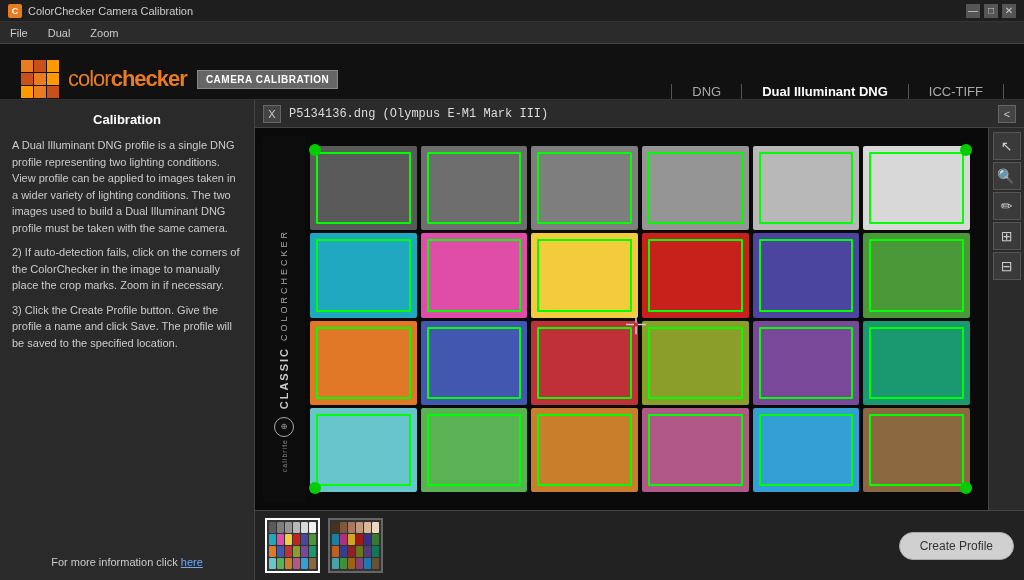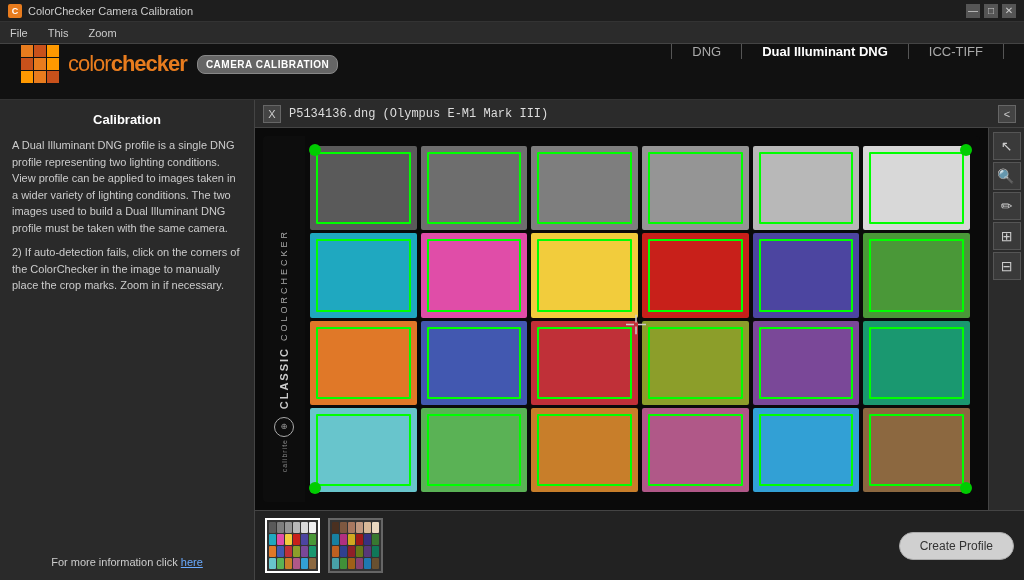--- a/index.html
+++ b/index.html
@@ -76,21 +76,21 @@
       color: #ccc;
       cursor: pointer;
       padding: 2px 4px;
     }
 
     
     #topnav {
       background: #111;
       height: 56px;
       display: flex;
-      align-items: flex-start;
+      align-items: flex-end;
       padding: 0 20px;
       border-bottom: 1px solid #333;
     }
     #logo-area {
       display: flex;
       align-items: center;
       gap: 0;
       margin-right: auto;
     }
     #logo-color {
@@ -342,21 +342,21 @@
   </div>
   <div id="titlebar-controls">
     <button class="title-btn">—</button>
     <button class="title-btn">□</button>
     <button class="title-btn">✕</button>
   </div>
 </div>
 
 <div id="menubar">
   <span class="menu-item">File</span>
-  <span class="menu-item">This</span>
+  <span class="menu-item">Dual</span>
   <span class="menu-item">Zoom</span>
 </div>
 
 <div id="topnav">
   <div id="logo-area">
     <span style="display:flex;align-items:center;gap:0">
       <span style="width:40px;height:40px;margin-right:8px;display:flex;align-items:center;justify-content:center;">
 
         <svg width="38" height="38" viewBox="0 0 38 38">
           <rect x="0" y="0" width="12" height="12" fill="#e87c1e"></rect>
@@ -365,37 +365,38 @@
           <rect x="0" y="13" width="12" height="12" fill="#c8511b"></rect>
           <rect x="13" y="13" width="12" height="12" fill="#e87c1e"></rect>
           <rect x="26" y="13" width="12" height="12" fill="#ff9900"></rect>
           <rect x="0" y="26" width="12" height="12" fill="#ff9900"></rect>
           <rect x="13" y="26" width="12" height="12" fill="#e87c1e"></rect>
           <rect x="26" y="26" width="12" height="12" fill="#c8511b"></rect>
         </svg>
       </span>
       <span id="logo-color" style="font-size:22px;color:#e87c1e;font-weight:normal;letter-spacing:-1px;">color</span>
         <span id="logo-checker" style="font-size:22px;color:#e87c1e;font-weight:bold;letter-spacing:-1px;">checker</span>
-      <span id="logo-badge" style="background:#666;color:white;font-size:10px;font-weight:bold;padding:3px 8px;margin-left:10px;letter-spacing:0.5px;border-radius:8px;border:1px solid #888;">CAMERA CALIBRATION</span>
+      <span id="logo-badge" style="background:#666;color:white;font-size:10px;font-weight:bold;padding:3px 8px;margin-left:10px;letter-spacing:0.5px;border-radius:0;border:1px solid #888;">CAMERA CALIBRATION</span>
     </span>
   </div>
   <div id="nav-links">
     <span class="nav-link">DNG</span>
     <span class="nav-link active">Dual Illuminant DNG</span>
     <span class="nav-link">ICC-TIFF</span>
   </div>
 </div>
 
 <div id="main">
 
   <div id="left-panel">
     <div id="instructions-title">Calibration</div>
     <div id="instructions-text">
       <p>A Dual Illuminant DNG profile is a single DNG profile representing two lighting conditions. View profile can be applied to images taken in a wider variety of lighting conditions. The two images used to build a Dual Illuminant DNG profile must be taken with the same camera.</p>
       <p>2) If auto-detection fails, click on the corners of the ColorChecker in the image to manually place the crop marks. Zoom in if necessary.</p>
+      <p>3) Click the Create Profile button. Give the profile a name and click Save. The profile will be saved to the specified location.</p>
     </div>
     <div id="bottom-link">
       <span>For more information click</span>
       <a href="#">here</a>
     </div>
   </div>
 
   <div id="right-panel">
 
     <div id="image-header">

